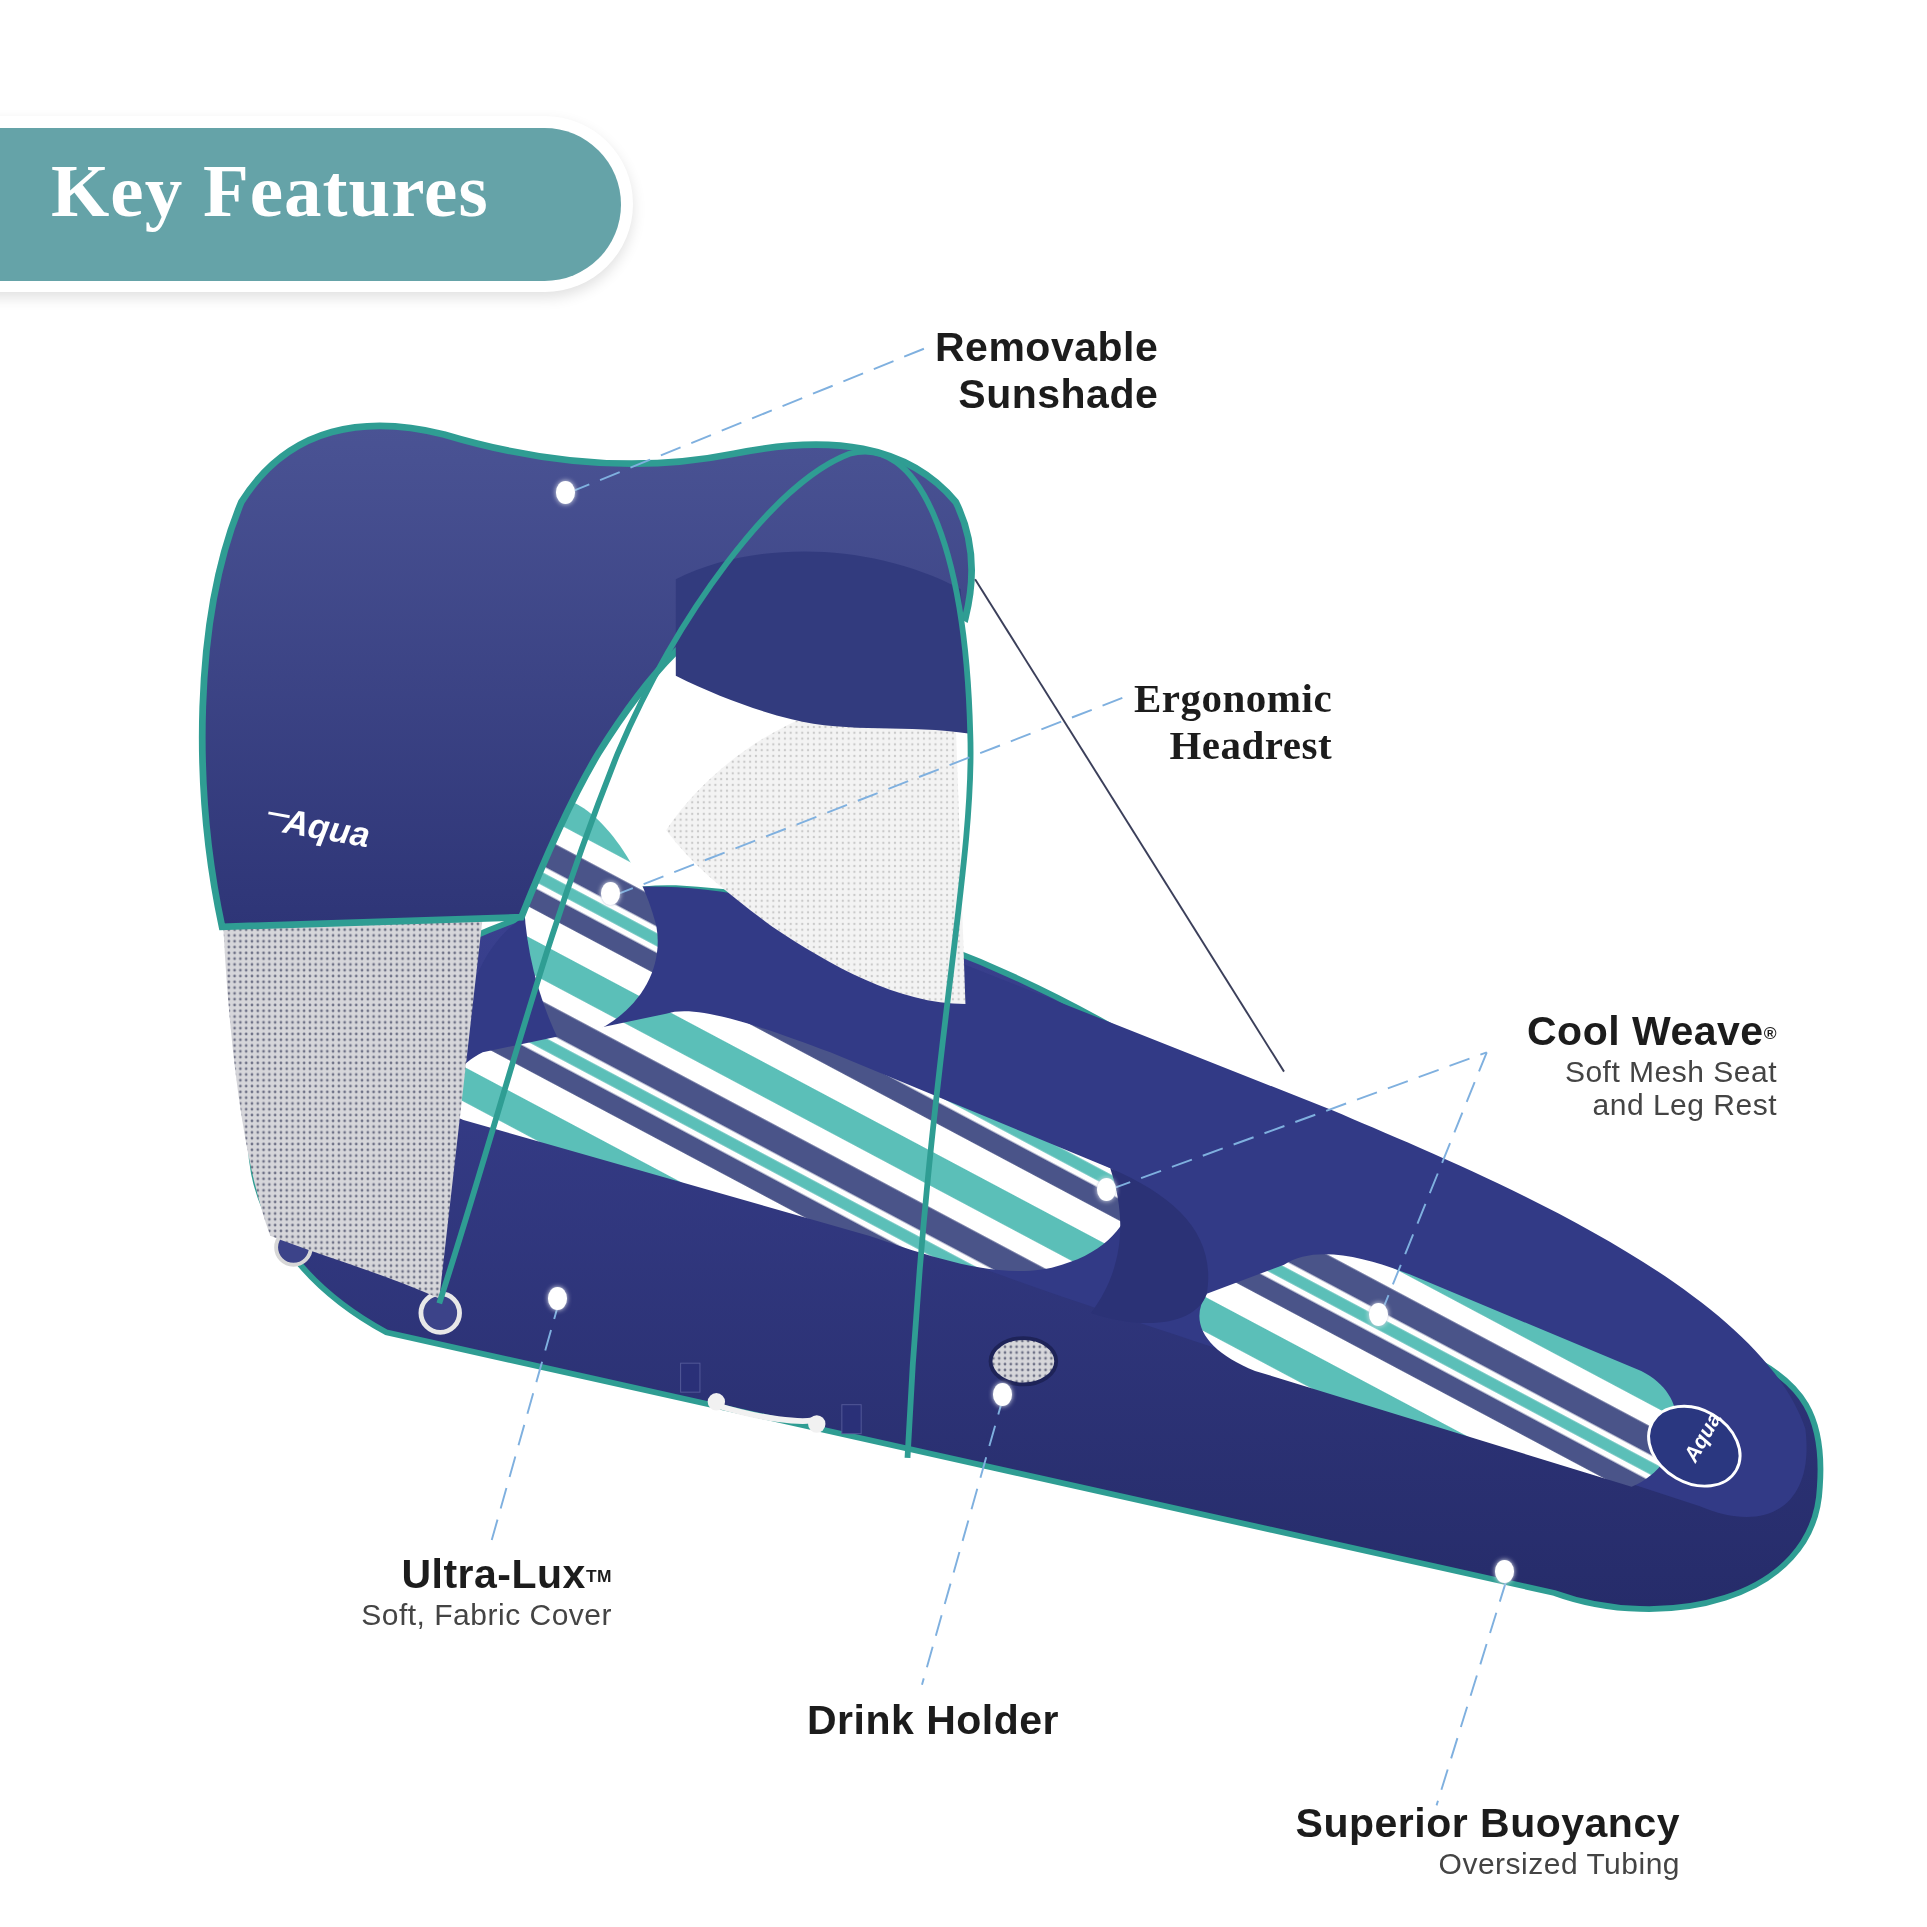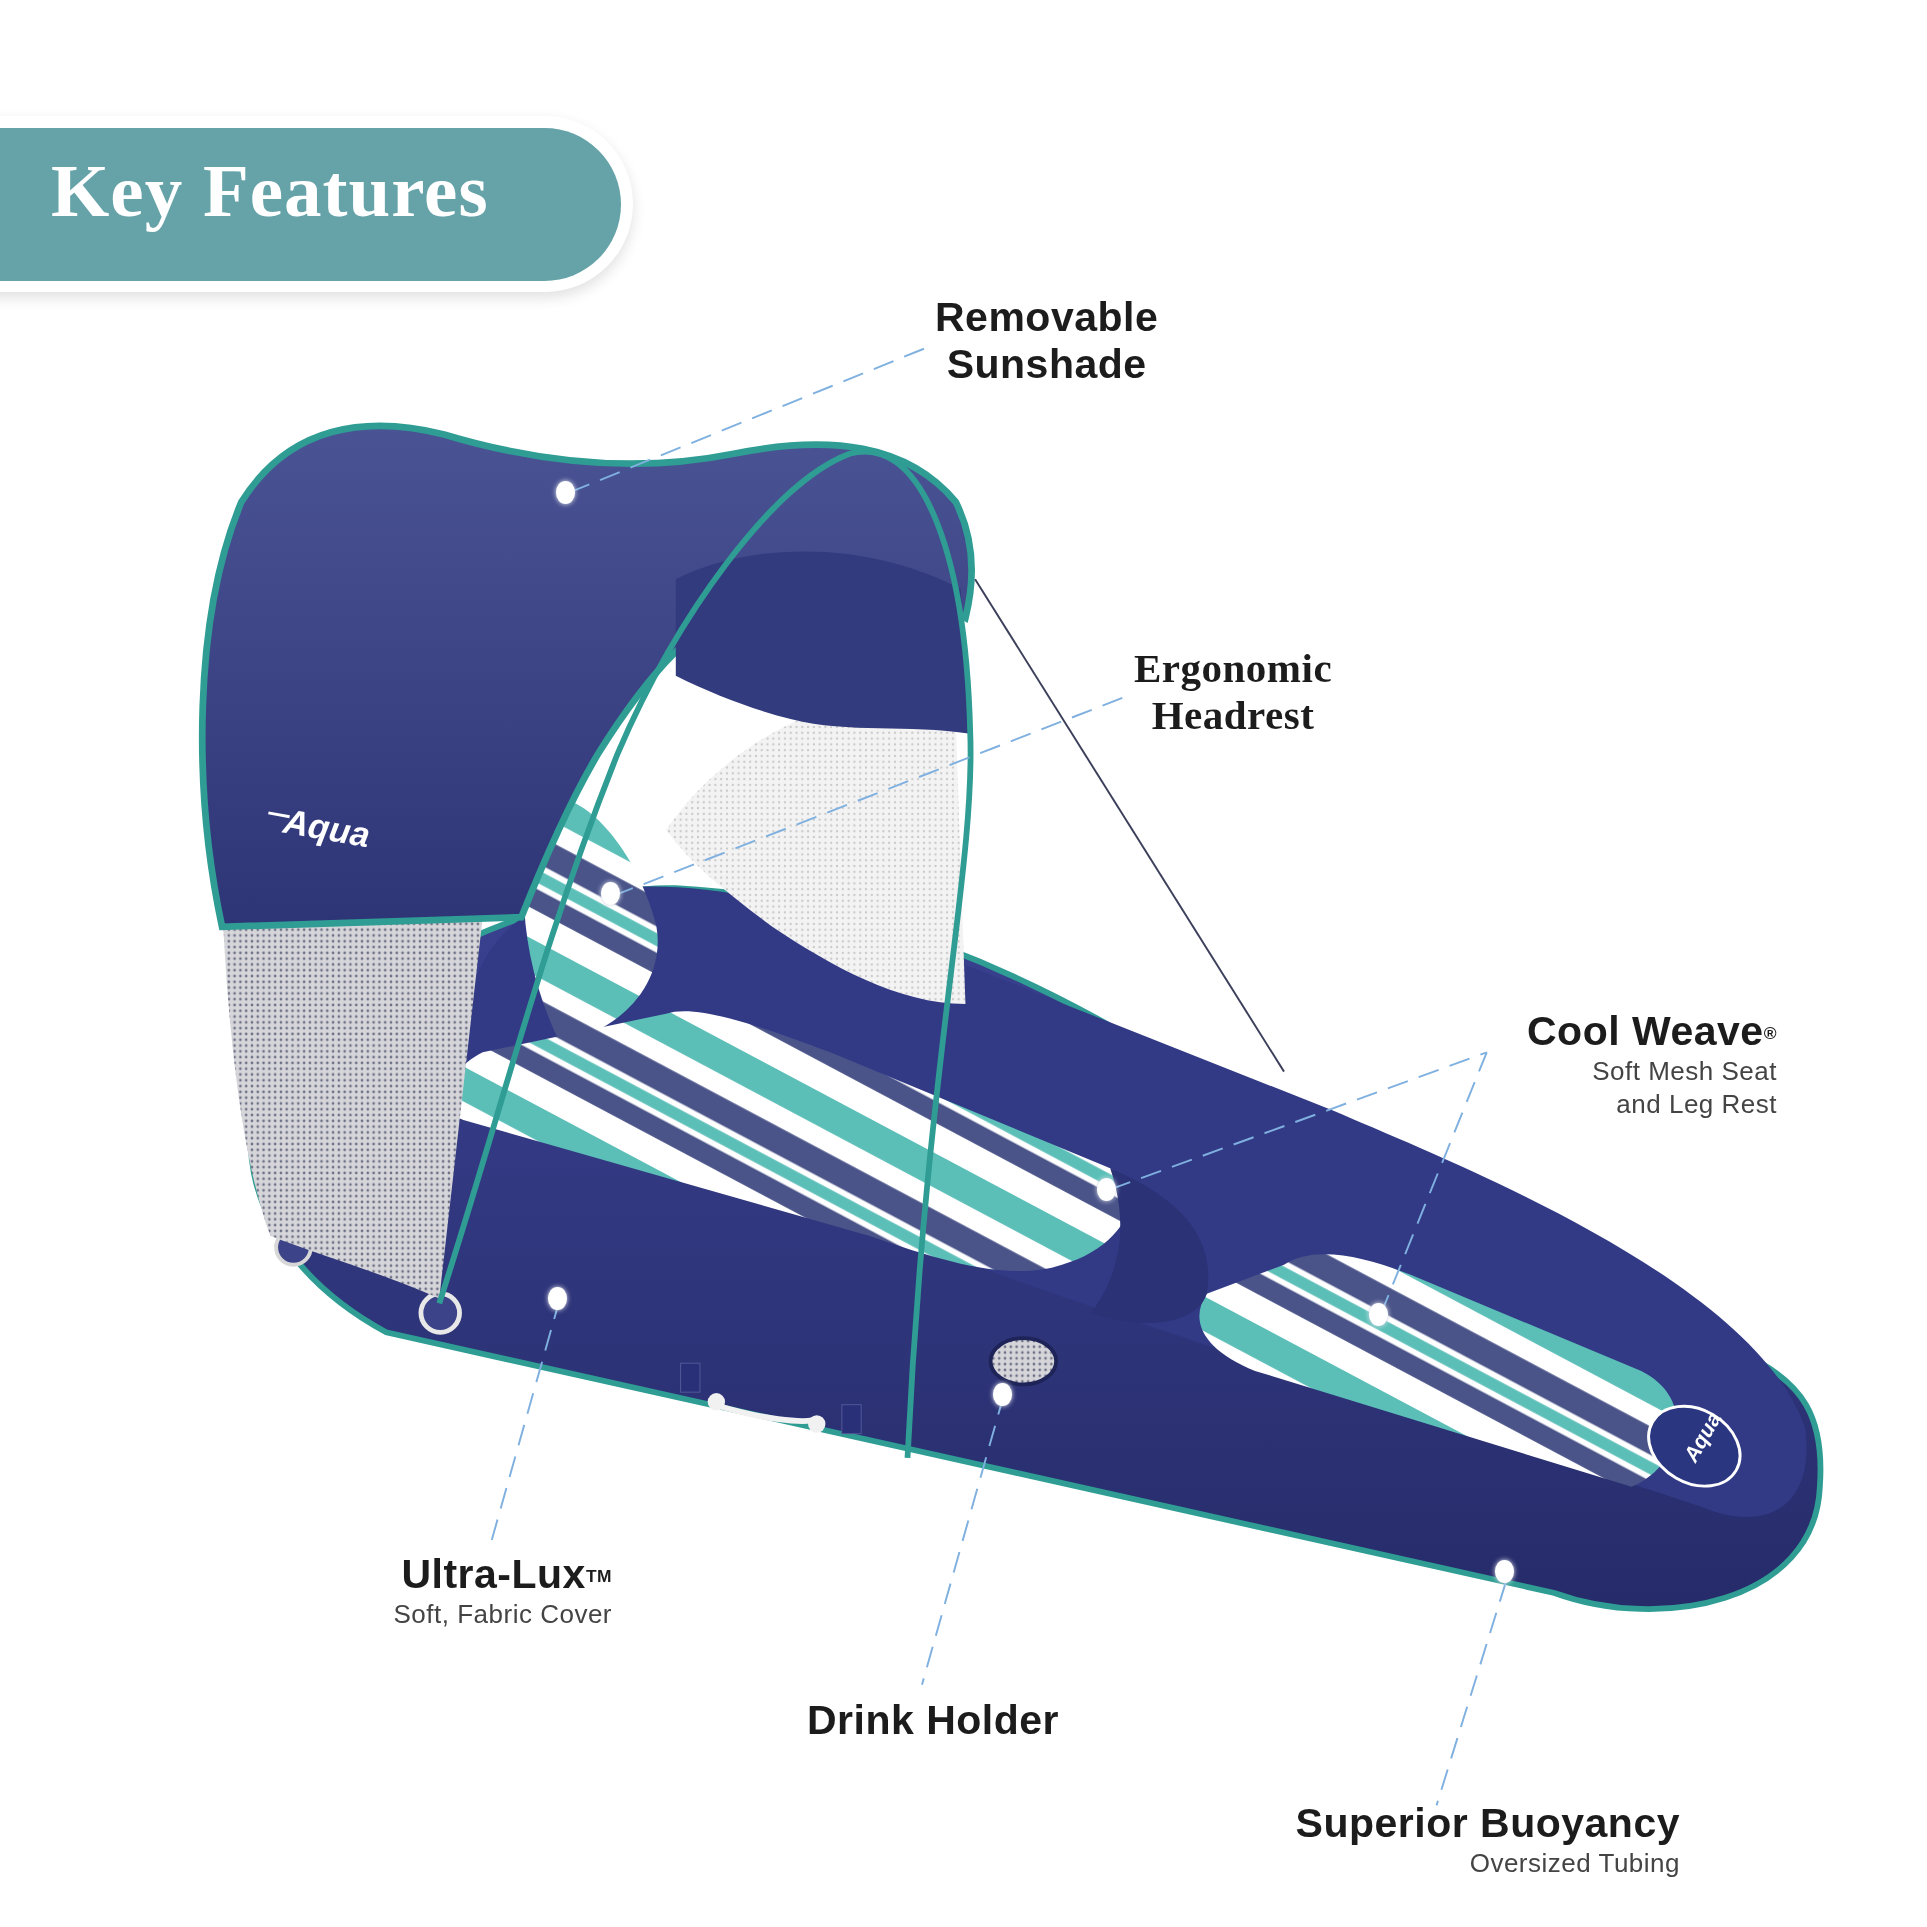--- a/index.html
+++ b/index.html
@@ -8,22 +8,22 @@
     .badge-wrap { position: absolute; left: -39px; top: 116px; width: 672px; height: 176px;
                   background: #ffffff; border-radius: 0 89px 89px 0;
                   box-shadow: 0 5.8px 13.5px rgba(0,0,0,0.12); }
     .badge { position: absolute; left: 0; top: 11.6px; width: 660px; height: 153px;
              background: #65a3a8; border-radius: 0 77px 77px 0; }
     .badge-title { position: absolute; left: 90px; top: 25px; color: #ffffff;
                    font-weight: bold; font-size: 75px; letter-spacing: 1px; line-height: 1; font-family: Liberation Serif, serif; }
     .product { position: absolute; left: 0; top: 0; width: 1927px; height: 1927px; }
     .label { position: absolute; color: #1c1c1c; text-align: right; }
     .label .title { font-weight: bold; font-size: 41px; line-height: 47px; letter-spacing: 0.5px; display: block; }
-    .label .sub { color: #444444; font-size: 26px; line-height: 33px; letter-spacing: 0.5px; display: block; }
-    .label.left { text-align: center; }
+    .label .sub { color: #444444; font-size: 30px; line-height: 33px; letter-spacing: 0.5px; display: block; }
+    .label.left { text-align: right; margin-top: 30px; }
     sup { font-size: 17.4px; vertical-align: top; position: relative; top: 1.9px; }
     .dot { position: absolute; width: 19.3px; height: 23px; background: #ffffff; border-radius: 50%;
            box-shadow: 0 0 5.8px rgba(255,255,255,0.9), 0 0 1.9px rgba(60,80,140,0.6); }
   </style>
 </head>
 <body>
 
 <div class="badge-wrap">
   <div class="badge">
     <span class="badge-title">Key Features</span>

